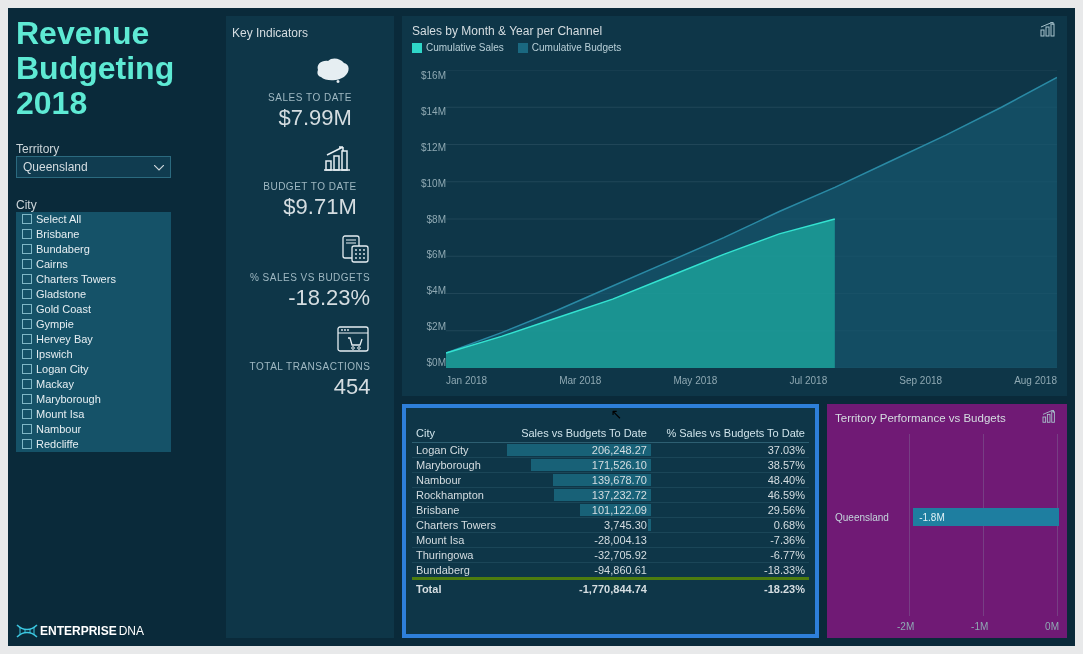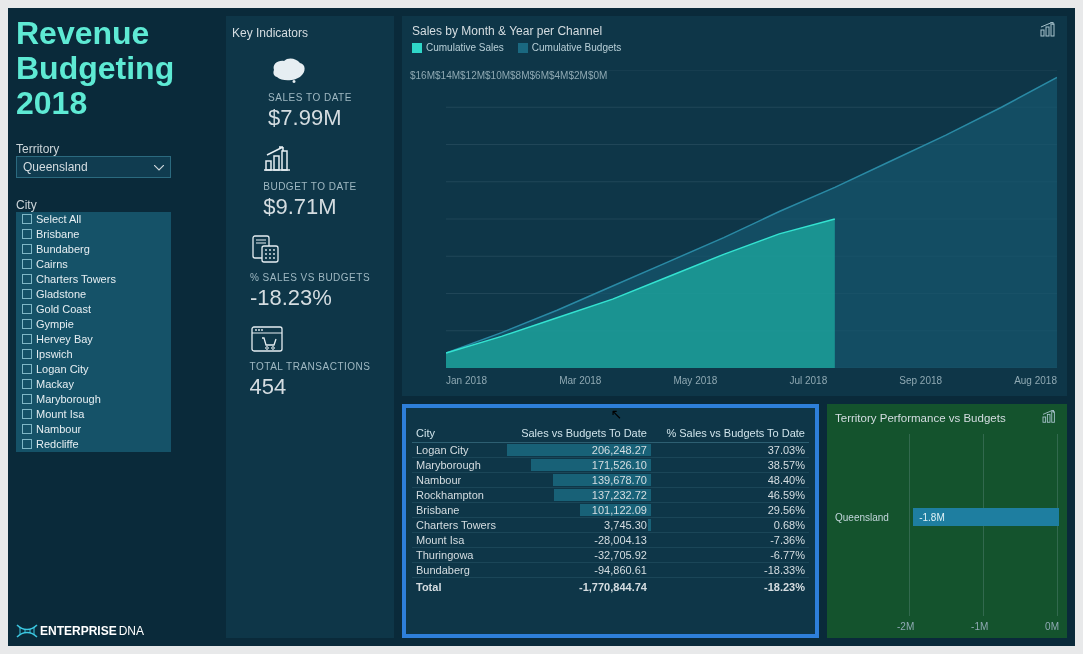--- a/index.html
+++ b/index.html
@@ -92,21 +92,21 @@
     margin-left: 22px;
   }
   .panel-title {
     font-size: 12px;
     color: #d5dde1;
     align-self: flex-start;
   }
   .ind-block {
     display: flex;
     flex-direction: column;
-    align-items: flex-start;
+    align-items: flex-end;
     gap: 2px;
     margin-top: 6px;
   }
   .ind-label {
     font-size: 10px;
     color: #9fb8c2;
     letter-spacing: 0.5px;
   }
   .ind-val {
     font-size: 22px;
@@ -141,21 +141,21 @@
   }
   .legend span { display:flex; align-items:center; gap:4px;}
   .sw { width:10px; height:10px; display:inline-block;}
   .sw.a{ background:#2fd6c8;}
   .sw.b{ background:#1a6880;}
   .chart-area {
     position:absolute; left:44px; right:10px; top:54px; bottom:28px;
   }
   .yaxis {
     position:absolute; left:8px; top:54px; bottom:28px; width:36px;
-    display:flex; flex-direction:row; justify-content:space-between;
+    display:flex; flex-direction:column; justify-content:space-between;
     font-size:10px; color:#8fa9b3; text-align:right;
   }
   .xaxis {
     position:absolute; left:44px; right:10px; bottom:10px; display:flex;
     justify-content:space-between; font-size:10px; color:#8fa9b3;
   }
   .corner-icon {
     position:absolute; top:6px; right:8px; color:#a9c4cd;
   }
 
@@ -185,32 +185,32 @@
     padding: 1px 4px;
     border-bottom: 1px solid rgba(60,110,125,0.3);
   }
   .bar-cell {
     position: relative;
   }
   .bar-bg {
     position:absolute; top:1px; bottom:1px; background:#1f7f97; opacity:0.6;
   }
   .total-row td {
-    border-top: 1px solid #4d7c0f;
+    border-top: 3px solid #4d7c0f;
     border-bottom: none;
     font-weight: 600;
     padding-top:3px;
   }
   .cursor {
     position:absolute; top:-2px; left:50%; color:#000; font-size:14px; pointer-events:none;
   }
 
   
   .terr-panel {
-    background: #14532d;
+    background: #701a75;
     position: relative;
     padding: 8px;
   }
   .terr-title { font-size: 11.5px; color:#d5dde1;}
   .terr-body {
     position:absolute; left:8px; right:8px; top:30px; bottom:22px;
   }
   .terr-xaxis {
     position:absolute; left:70px; right:8px; bottom:6px;
     display:flex; justify-content:space-between; font-size:10px; color:#8fa9b3;

